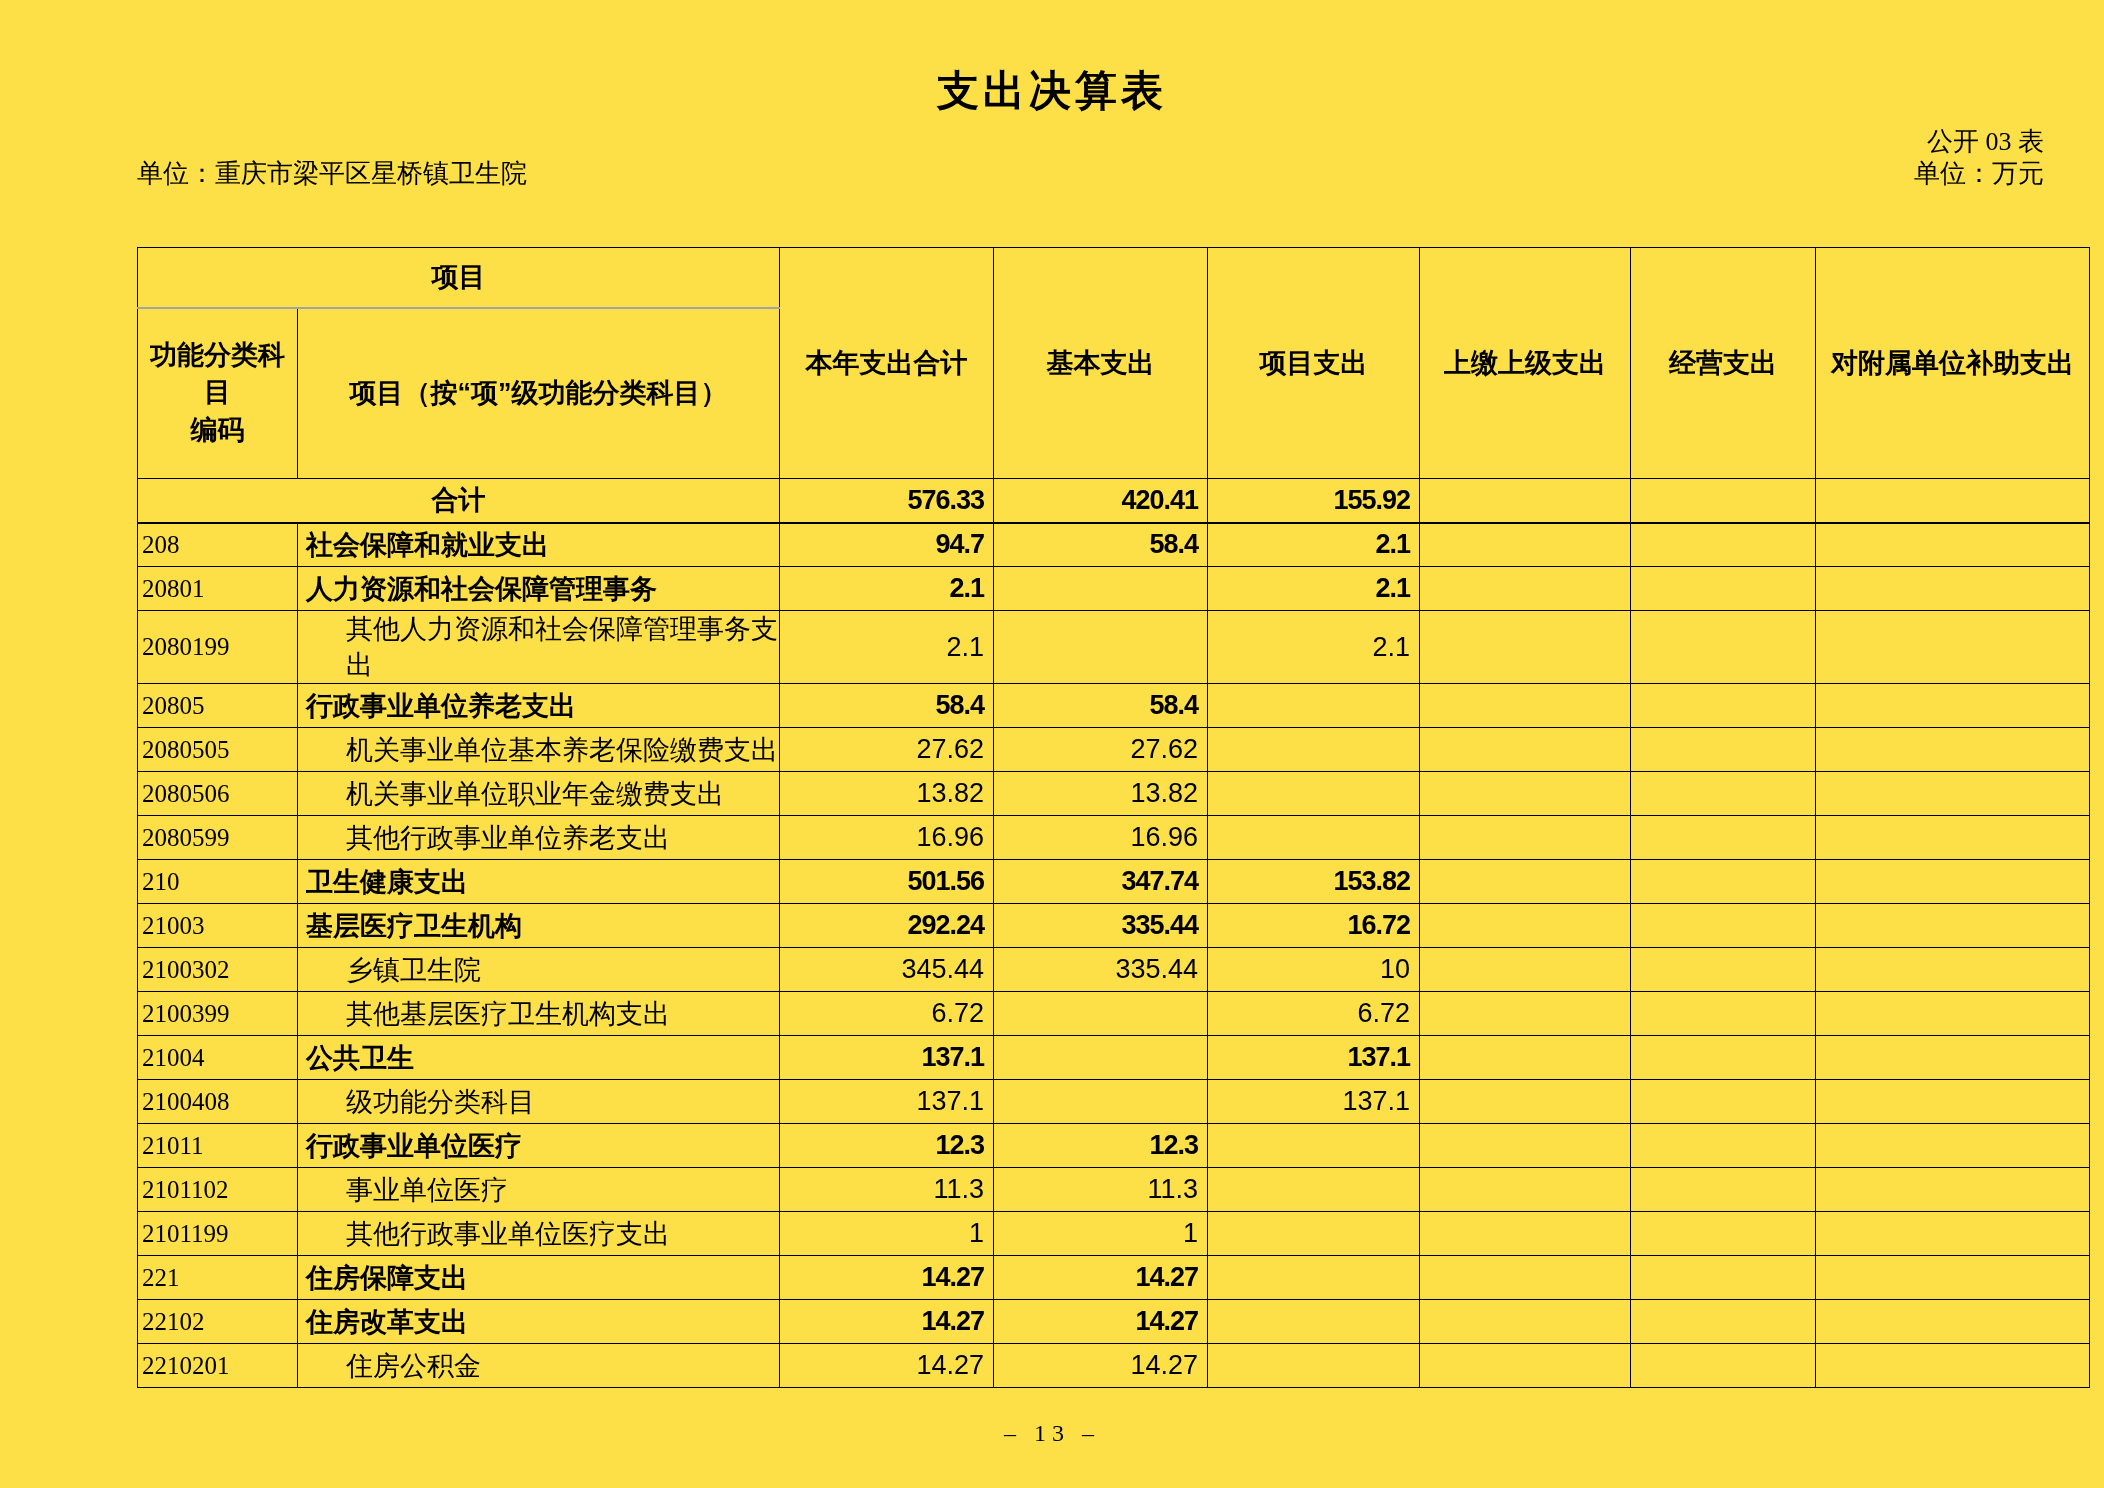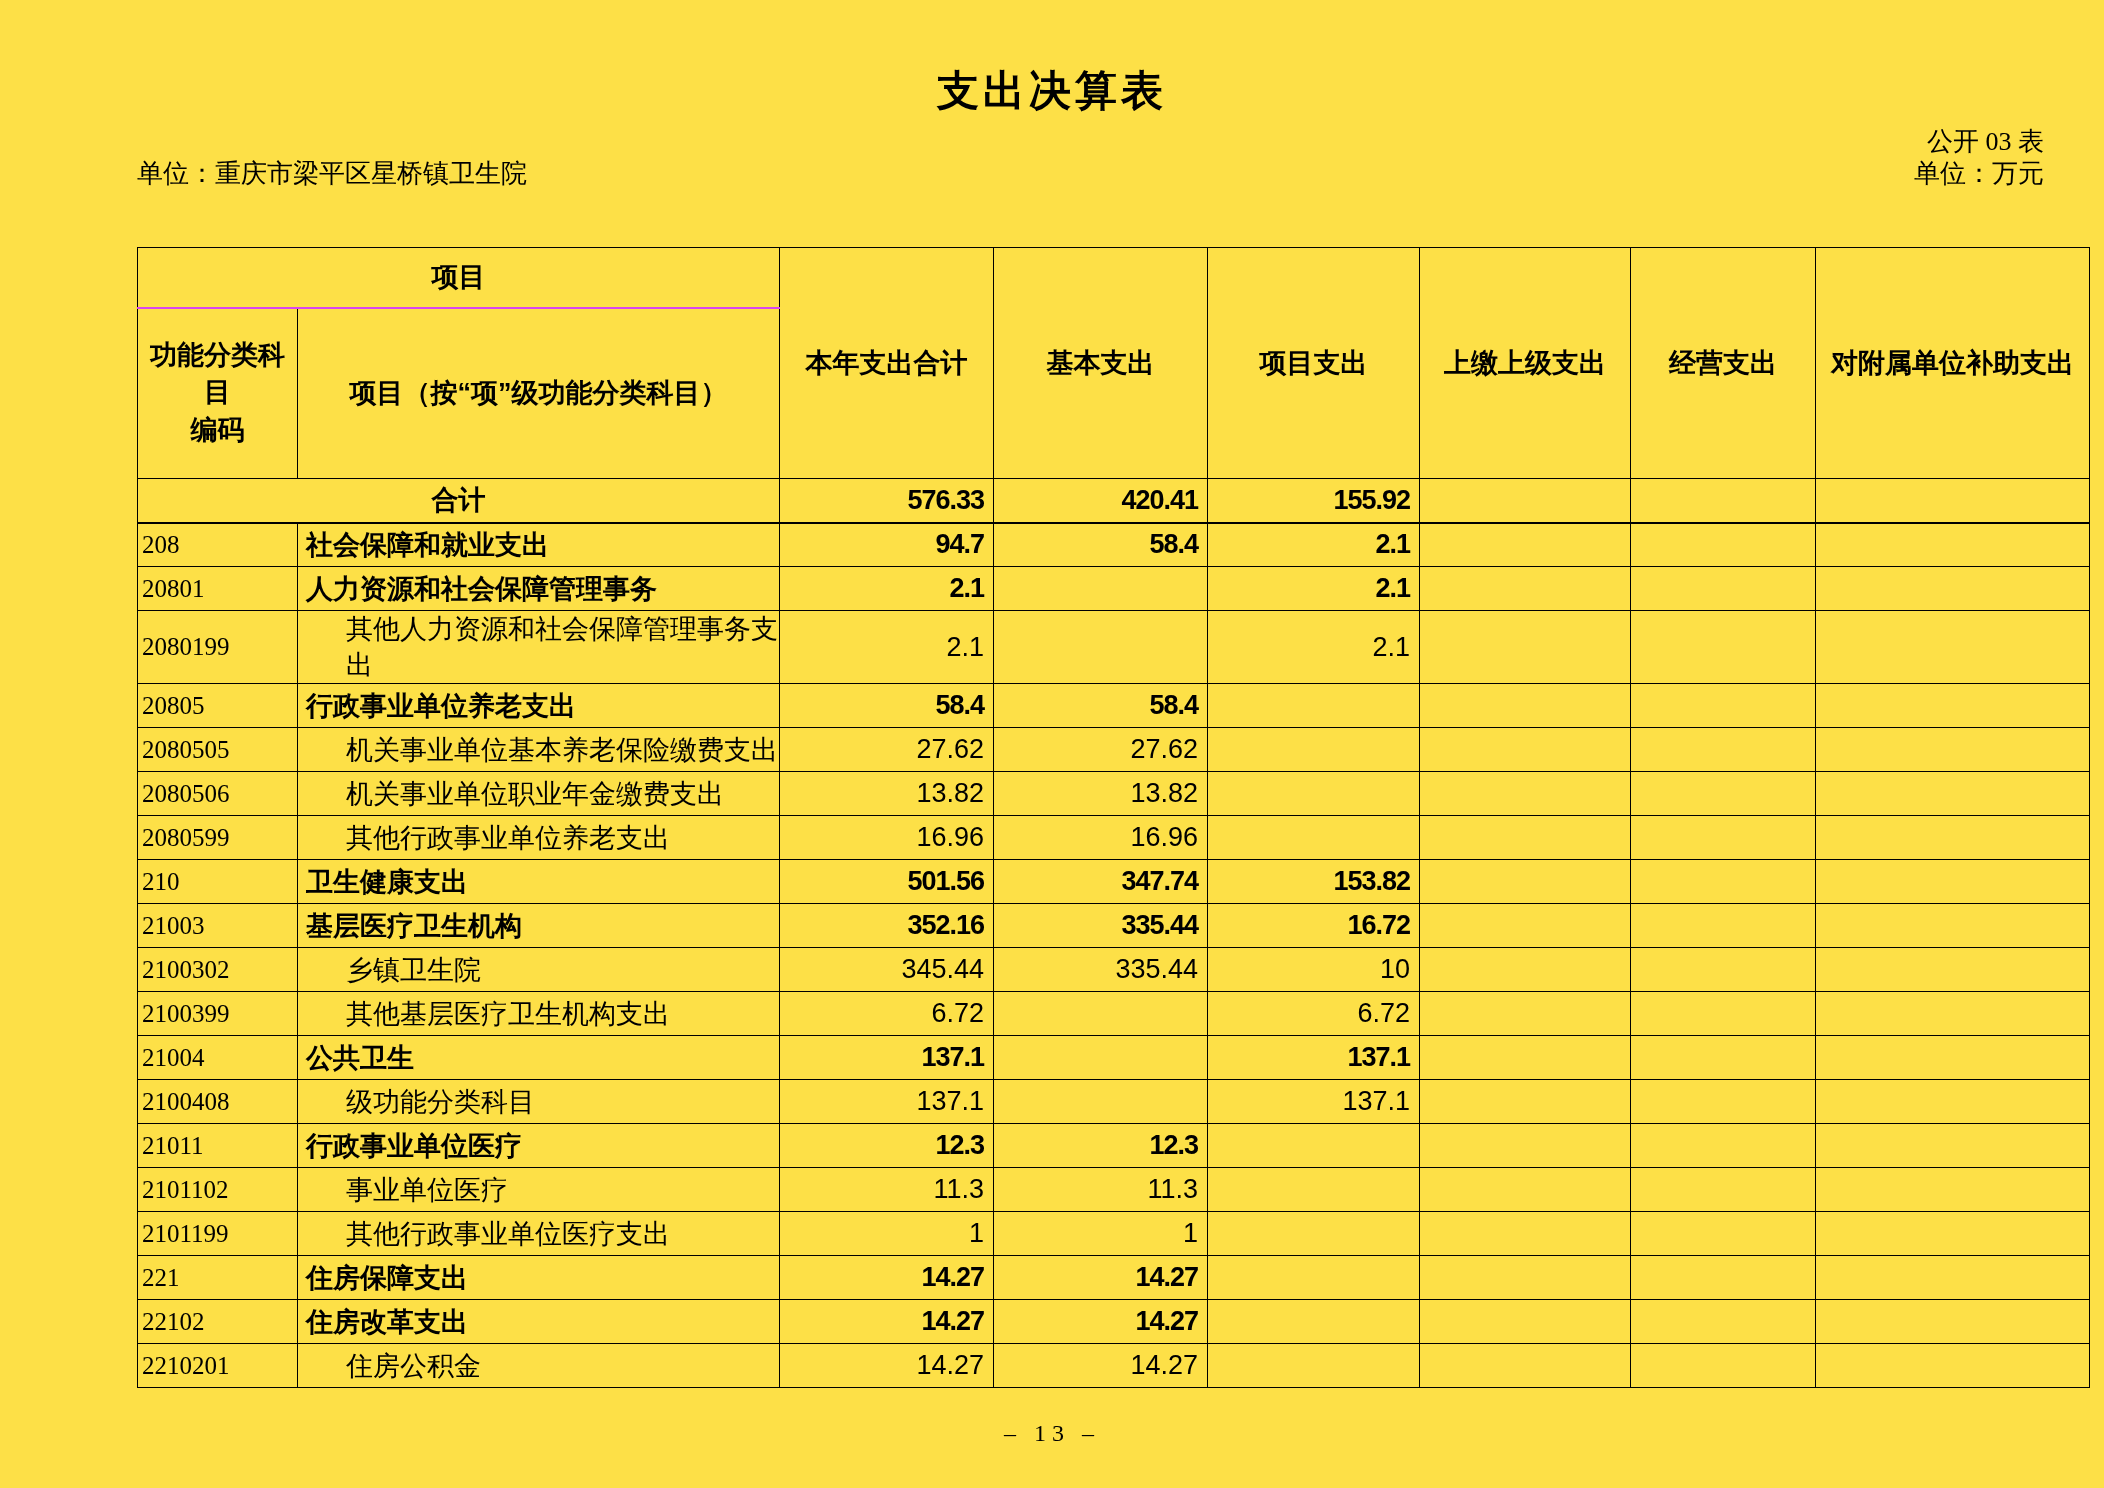--- a/index.html
+++ b/index.html
@@ -50,21 +50,21 @@
     vertical-align:middle;
   }
   .report thead th {
     font-family:"Liberation Sans", sans-serif;
     font-weight:700;
     font-size:27px;
     text-align:center;
   }
   tr.group-row { height:60px; }
   tr.main-row  { height:171px; }
-  th.group-cell { border-bottom:2px solid #d946ef; }
+  th.group-cell { border-bottom:2px solid #a3a3a3; }
   th.th-code { white-space:pre-line; line-height:1.4; }
   .report tbody tr { height:44px; }
   td.c-code {
     font-family:"Liberation Serif", serif;
     font-size:25px;
     text-align:left;
     padding-left:4px;
   }
   td.c-name {
     font-size:27px;
@@ -236,21 +236,21 @@
           <td class="c-num">501.56</td>
           <td class="c-num">347.74</td>
           <td class="c-num">153.82</td>
           <td class="c-num"></td>
           <td class="c-num"></td>
           <td class="c-num"></td>
         </tr>
         <tr class="bold">
           <td class="c-code">21003</td>
           <td class="c-name">基层医疗卫生机构</td>
-          <td class="c-num">352.16</td>
+          <td class="c-num">292.24</td>
           <td class="c-num">335.44</td>
           <td class="c-num">16.72</td>
           <td class="c-num"></td>
           <td class="c-num"></td>
           <td class="c-num"></td>
         </tr>
         <tr class="detail">
           <td class="c-code">2100302</td>
           <td class="c-name">乡镇卫生院</td>
           <td class="c-num">345.44</td>

